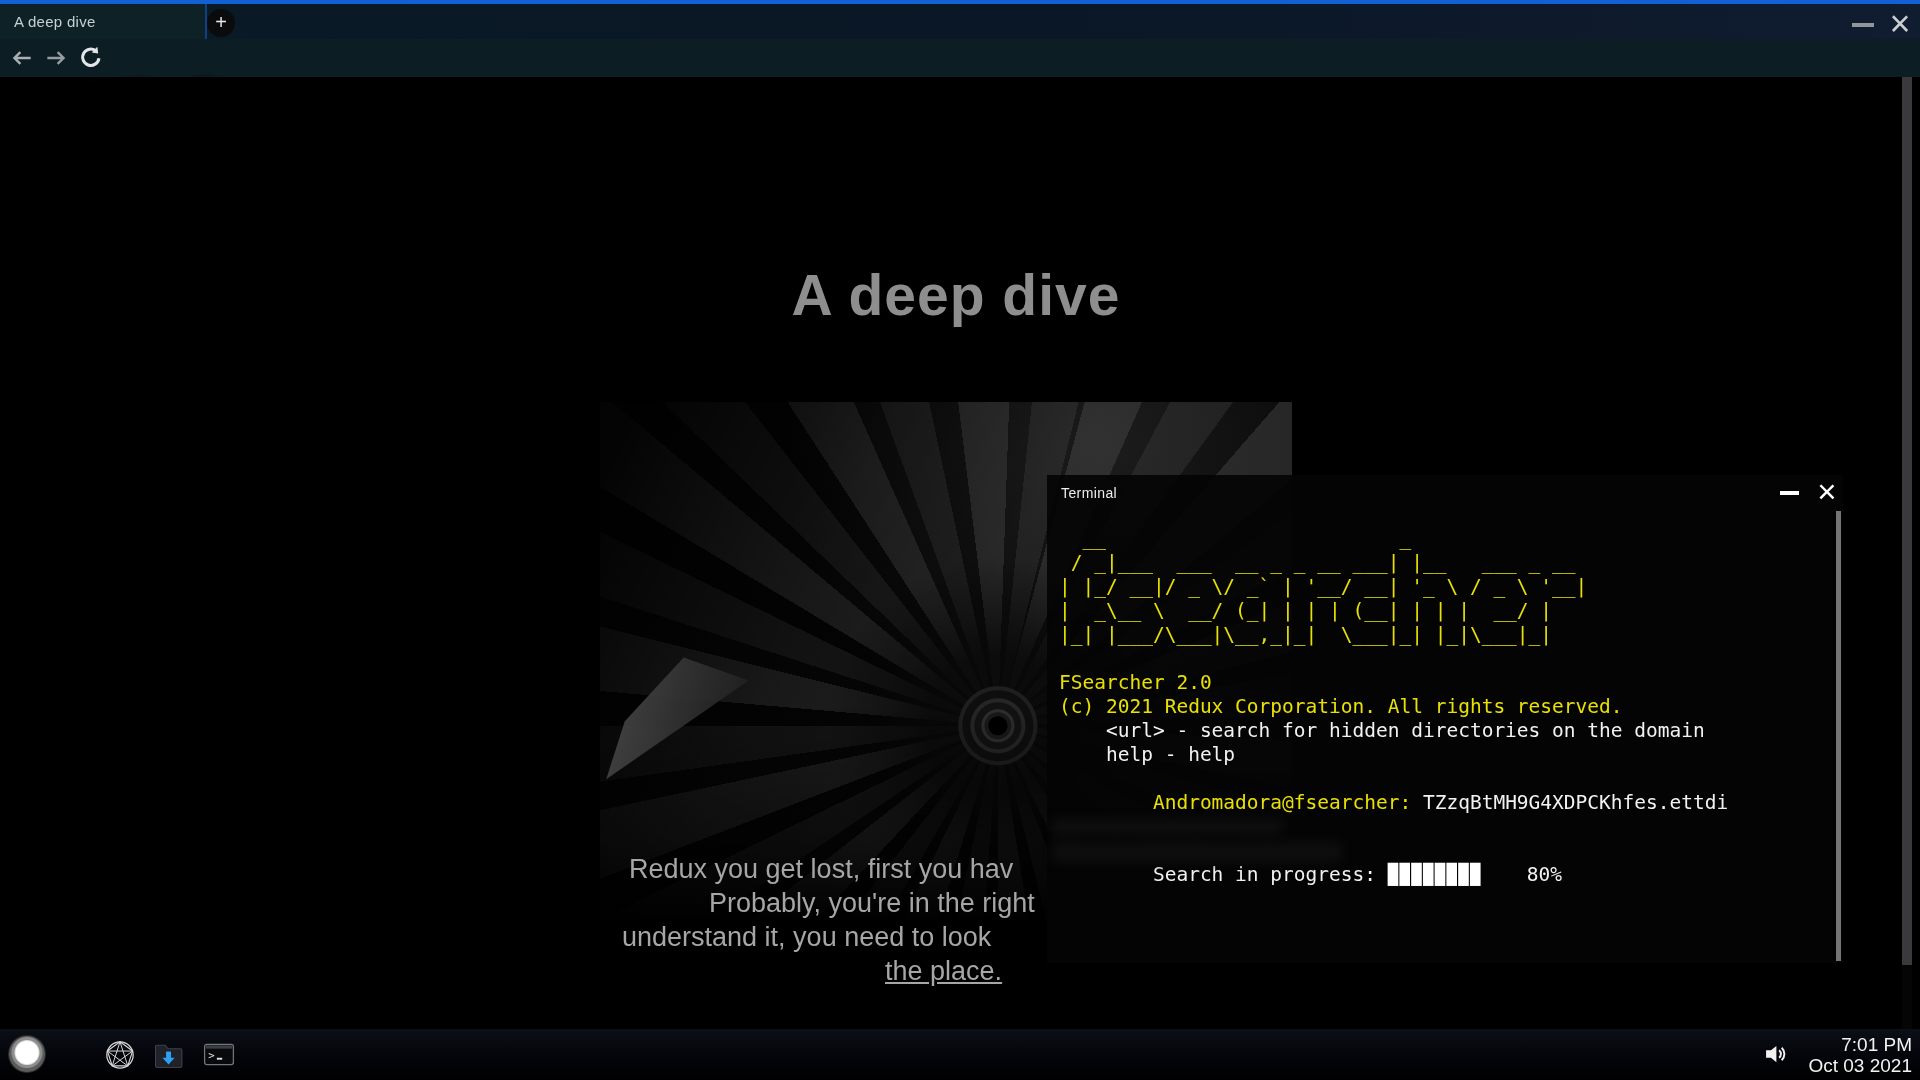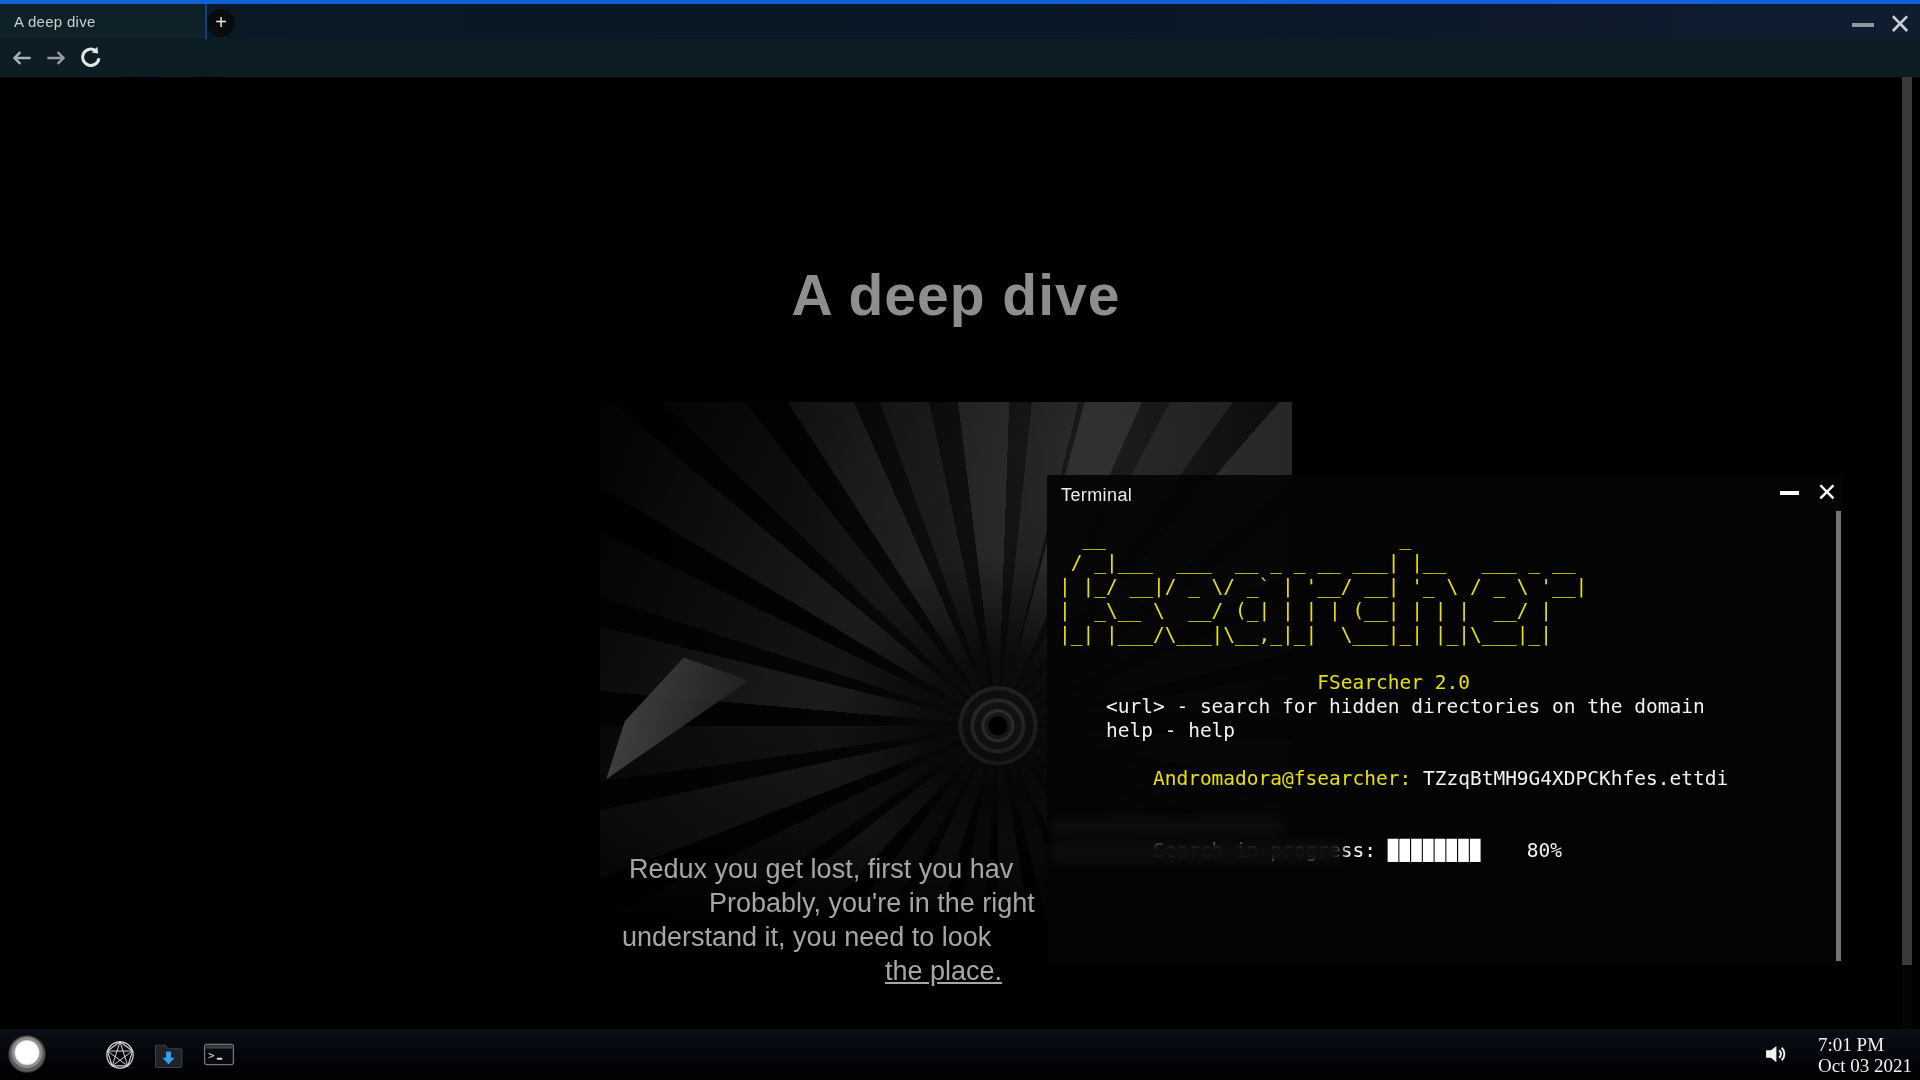--- a/index.html
+++ b/index.html
@@ -46,30 +46,30 @@
       background:linear-gradient(105deg,#525252,#171717);opacity:.9;filter:blur(1px);
       clip-path:polygon(4% 96%,96% 28%,54% 12%,16% 56%);}
   .para-line{position:absolute;font-size:27px;line-height:30px;color:#a6a6a6;white-space:pre;}
   .pl1{left:629px;top:777px;}
   .pl2{left:709px;top:811px;}
   .pl3{left:622px;top:845px;}
   .pl4{left:885px;top:879px;text-decoration:underline;}
 
   
   .terminal{position:absolute;left:1047px;top:475px;width:796px;height:488px;background:rgba(4,4,4,.92);}
-  .term-title{position:absolute;left:14px;top:10px;font-size:18px;color:#ededed;letter-spacing:.4px;}
+  .term-title{position:absolute;left:14px;top:10px;font-size:14px;color:#ededed;letter-spacing:.4px;}
   .term-min{position:absolute;left:733px;top:16px;width:19px;height:4px;background:#fff;}
   .term-close{position:absolute;left:760px;top:-4px;width:40px;height:42px;font-size:33px;color:#fff;
               text-align:center;line-height:42px;font-weight:400;}
   .term-scrollbar{position:absolute;left:789px;top:36px;width:5px;height:450px;background:#747474;}
   .term-content{position:absolute;left:12px;top:40px;font-family:"DejaVu Sans Mono",monospace;
                 font-size:19.5px;line-height:24px;color:#f2f2f2;}
   .art{margin:12px 0 24px 0;font:inherit;color:var(--terminal-yellow,#e9e104);white-space:pre;}
   .tline{white-space:pre;}
-  .yellow{color:var(--terminal-yellow,#e9e104);text-align:center;}
+  .yellow{color:var(--terminal-yellow,#e9e104);}
   .bar{color:#fff;}
   .pct{margin-left:45px;}
   .redact{position:absolute;background:#0d0d0d;filter:blur(4px);border-radius:3px;}
   .redact-a{left:5px;top:343px;width:230px;height:18px;}
   .redact-b{left:5px;top:366px;width:290px;height:22px;}
 
   
   .page-scroll{position:absolute;left:1902px;top:77px;width:10px;height:952px;background:#050505;}
   .page-thumb{position:absolute;left:0;top:0;width:10px;height:888px;background:#3a3a3c;}
 
@@ -77,21 +77,21 @@
   .taskbar{position:absolute;left:0;top:1029px;width:1920px;height:51px;
            background:linear-gradient(180deg,#0b0f16,#030409 60%,#010103);}
   .orb{position:absolute;left:9px;top:7px;width:36px;height:36px;border-radius:50%;
        background:radial-gradient(circle at 50% 46%,#ffffff 0 11px,#dcdcdc 12px,#8d8d8d 13px 15px,#5c5c5c 16px 18px);
        box-shadow:0 0 0 1px #2a2a2a;}
   .tb-icon{position:absolute;top:9px;}
   .ic-globe{left:103px;}
   .ic-folder{left:150px;top:8px;}
   .ic-term{left:203px;top:12px;}
   .ic-vol{left:1763px;top:12px;}
-  .clock{position:absolute;right:8px;top:5px;text-align:left;color:#f2f2f2;font-size:19px;line-height:21px;font-family:Liberation Serif, serif;}
+  .clock{position:absolute;right:8px;top:5px;text-align:right;color:#f2f2f2;font-size:19px;line-height:21px;}
 </style>
 </head>
 <body>
 
 <div class="screen">
 
   <div class="top-strip"></div>
 
   <div class="tabbar">
     <div class="tab">
@@ -143,20 +143,21 @@
     <div class="term-min"></div>
     <div class="term-close">×</div>
     <div class="term-scrollbar"></div>
     <div class="term-content">
       <pre class="art">  __                         _
  / _|___  ___  __ _ _ __ ___| |__   ___ _ __
 | |_/ __|/ _ \/ _` | '__/ __| '_ \ / _ \ '__|
 |  _\__ \  __/ (_| | | | (__| | | |  __/ |
 |_| |___/\___|\__,_|_|  \___|_| |_|\___|_|</pre>
       <div class="tline yellow">FSearcher 2.0</div>
+      <div class="tline yellow">(c) 2021 Redux Corporation. All rights reserved.</div>
       <div class="tline">    &lt;url&gt; - search for hidden directories on the domain</div>
       <div class="tline">    help - help</div>
       <div class="tline">
         <span class="yellow">Andromadora@fsearcher: </span><span>TZzqBtMH9G4XDPCKhfes.ettdi</span>
       </div>
       <div class="tline">
         <span>Search in progress: </span><span class="bar">▉▉▉▉▉▉▉▉</span><span class="pct">80%</span>
       </div>
     </div>
     <div class="redact redact-a"></div>

